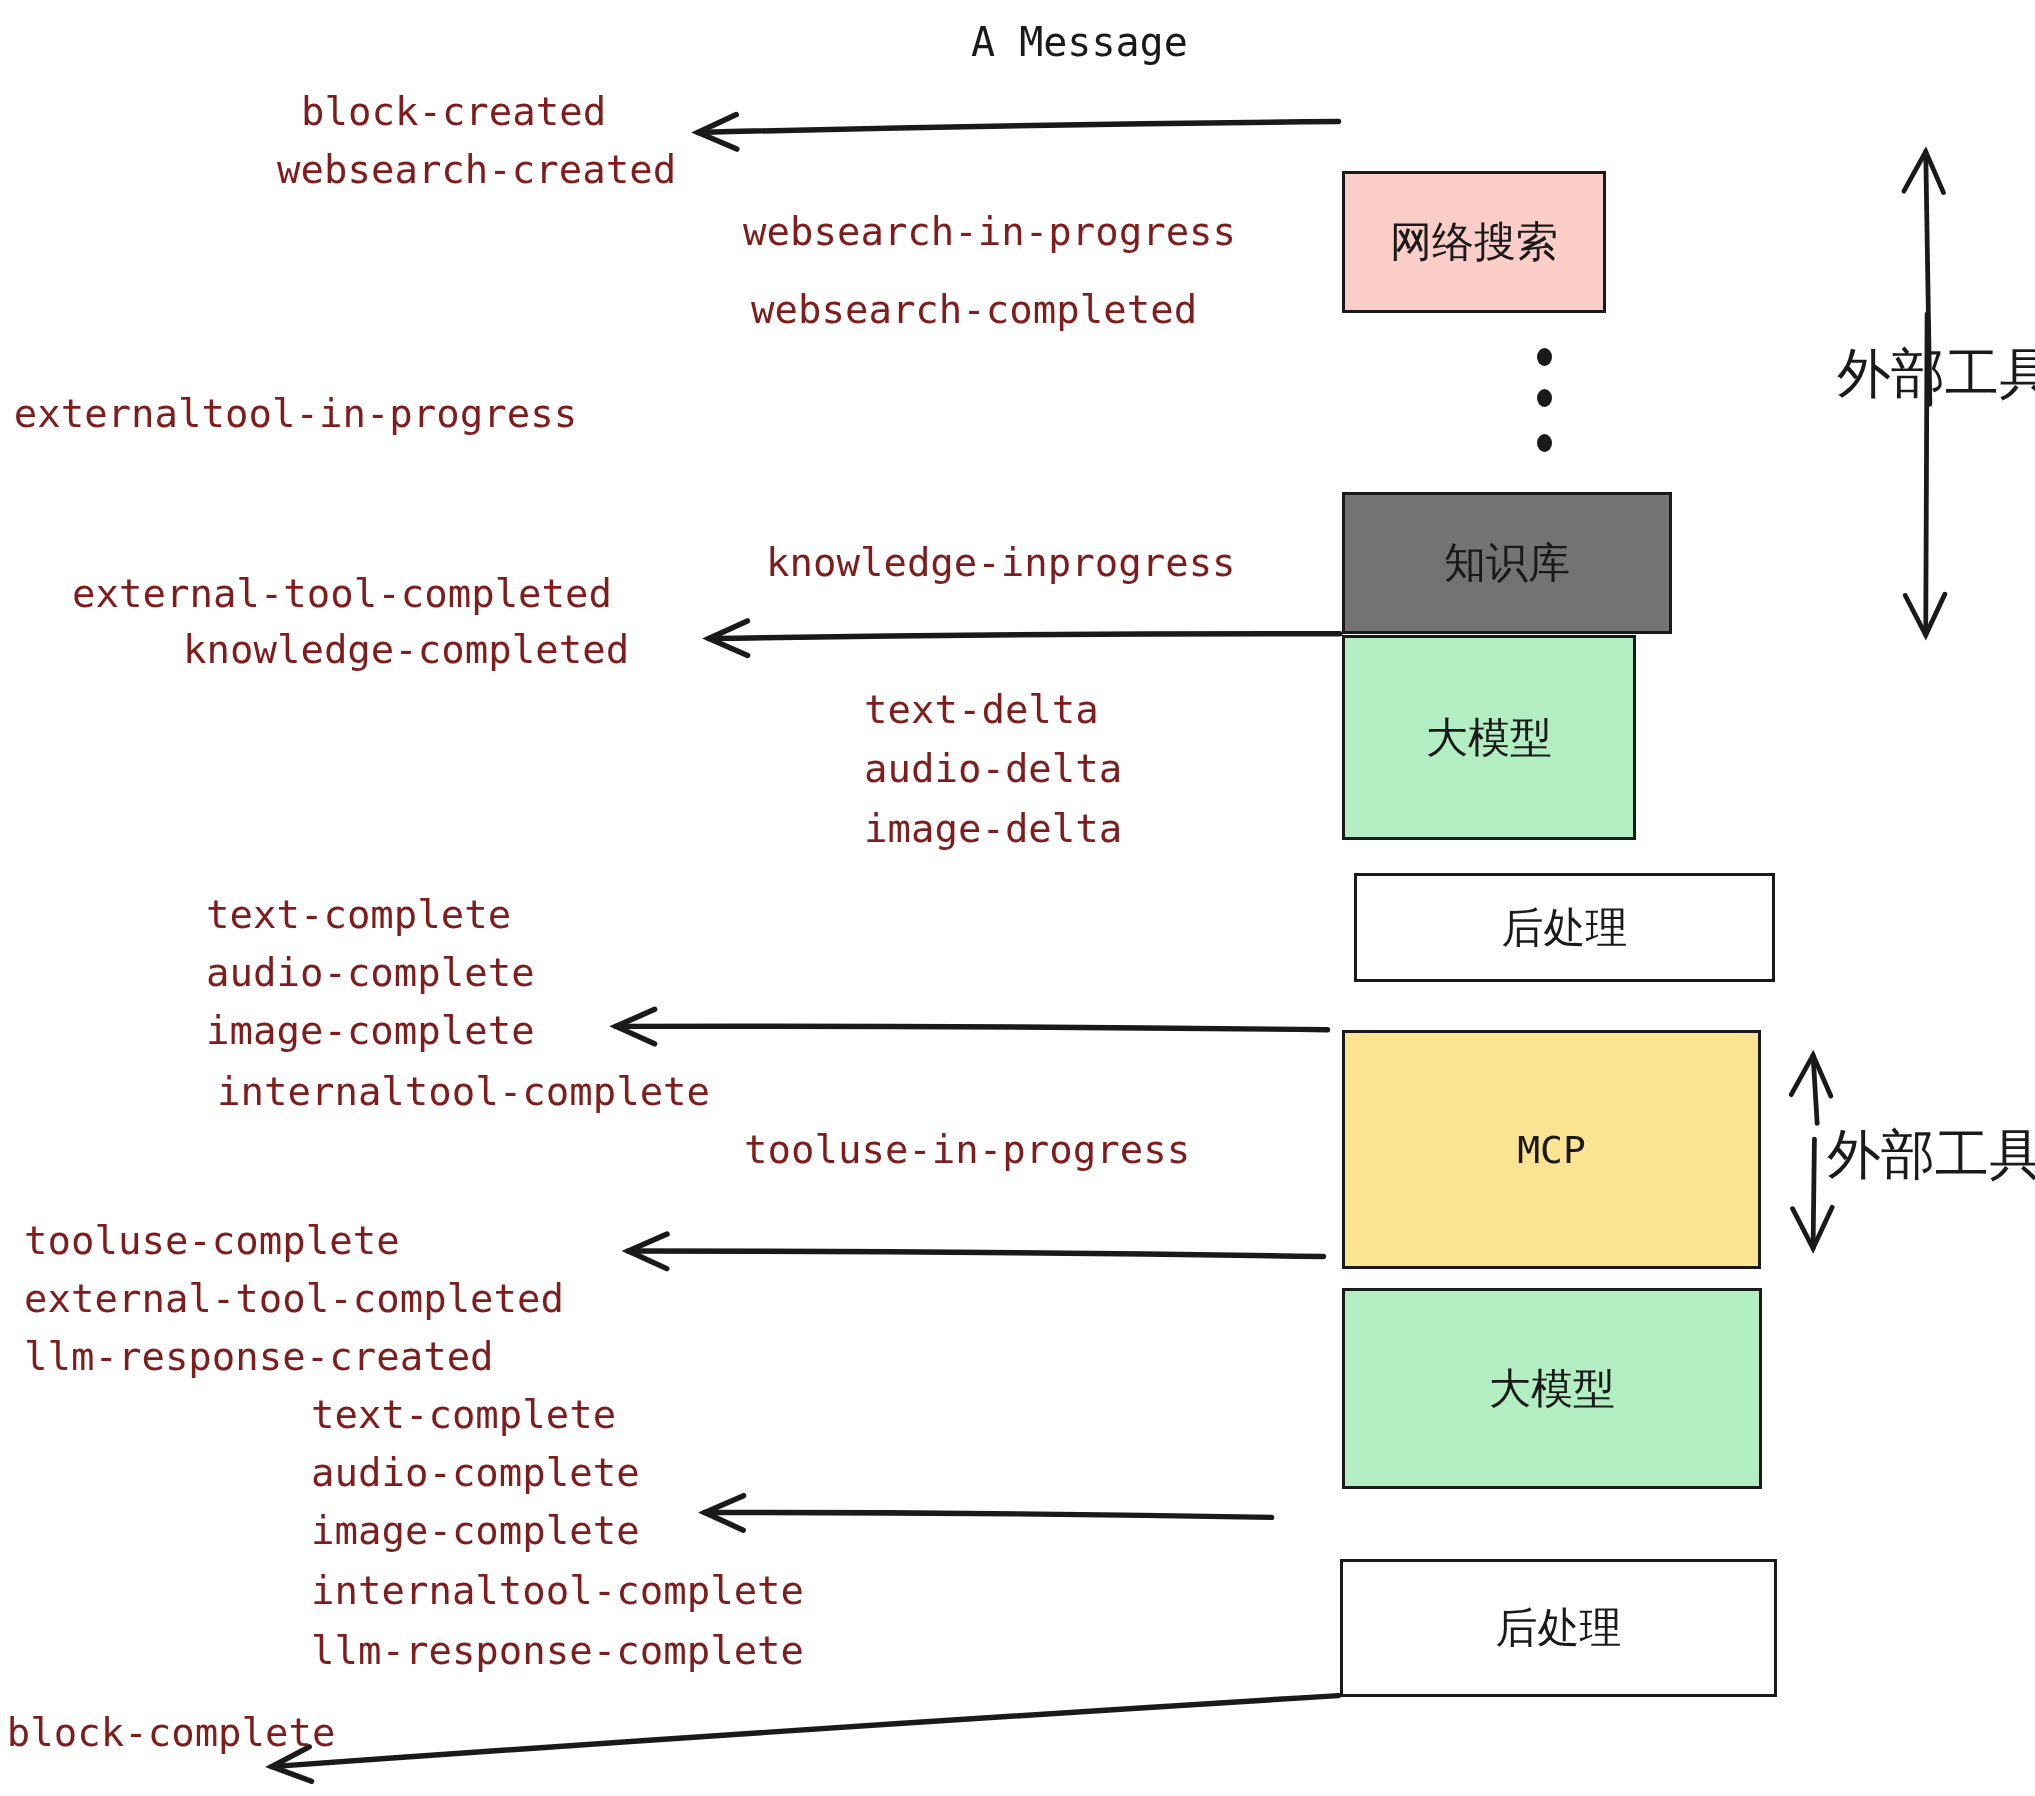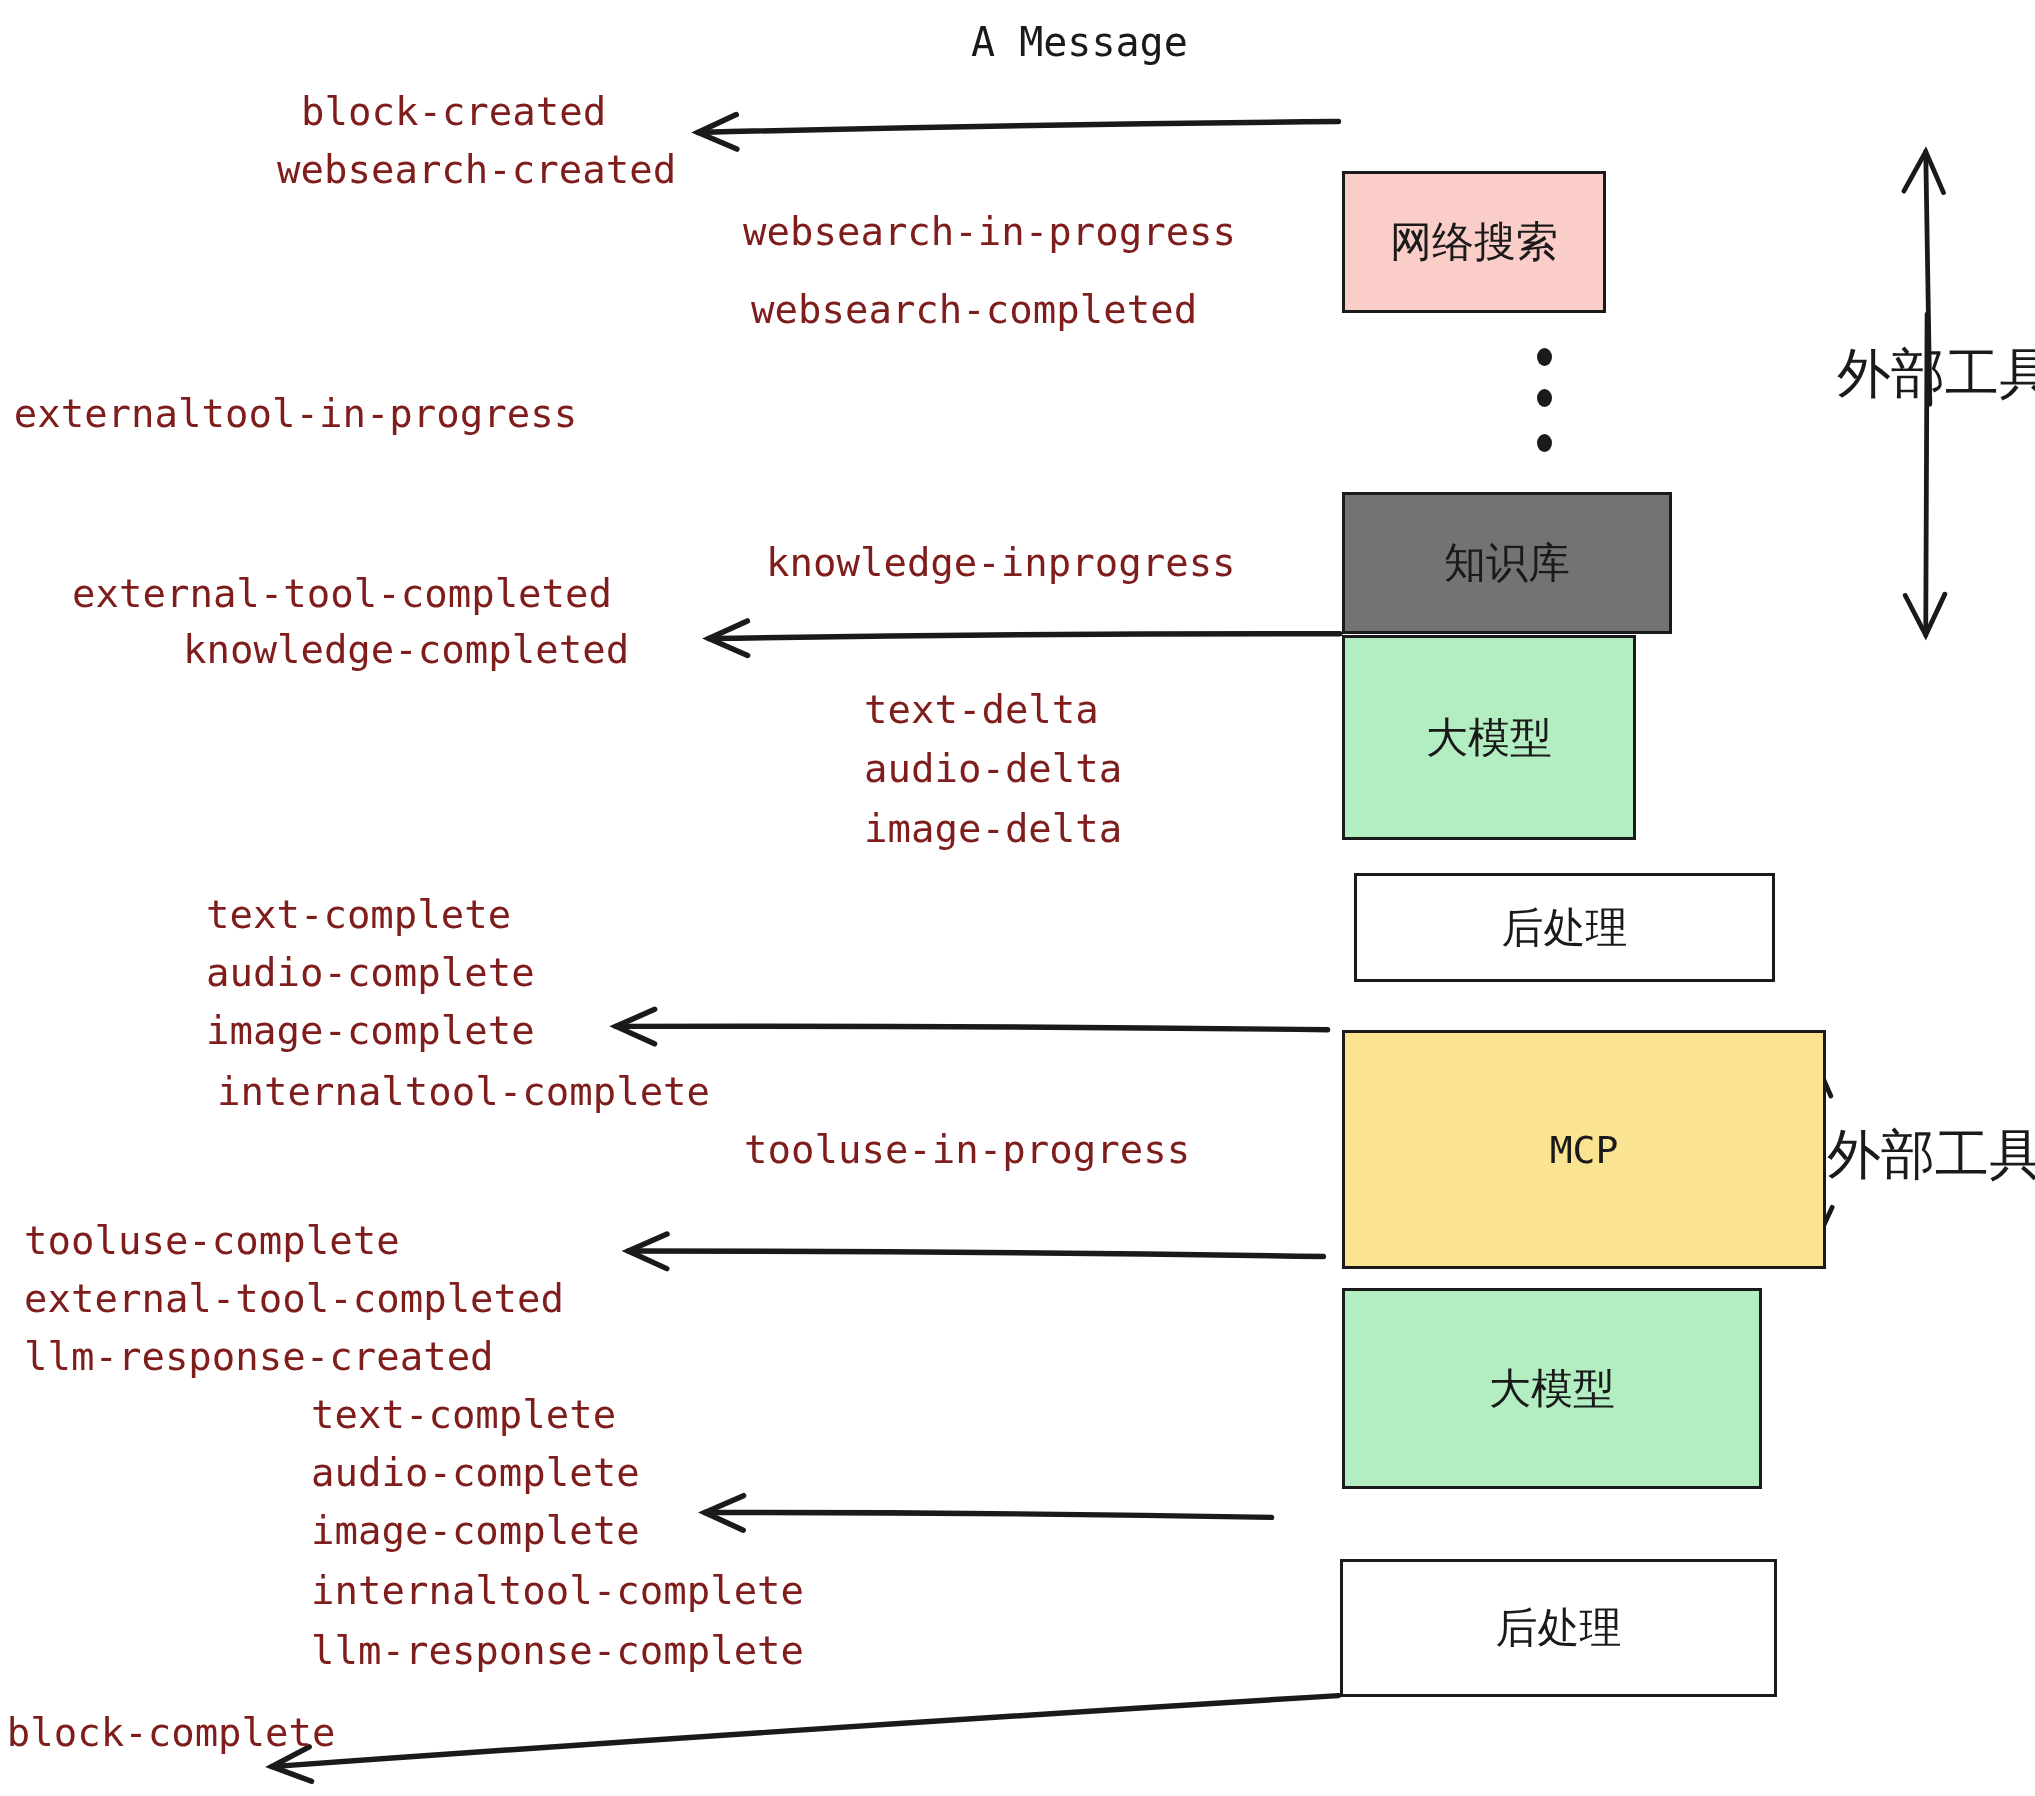--- a/index.html
+++ b/index.html
@@ -128,21 +128,21 @@
       <div class="evt" style="left: 311px; top: 1511px;">image-complete</div>
       <div class="evt" style="left: 311px; top: 1571px;">internaltool-complete</div>
       <div class="evt" style="left: 311px; top: 1631px;">llm-response-complete</div>
       <div class="evt" style="left: 6.8px; top: 1713px;">block-complete</div>
     </div>
   <div id="nodes-container">
       <div class="node" style="left: 1342px; top: 171px; width: 264px; height: 142px; background: rgb(251, 205, 200);">网络搜索</div>
       <div class="node" style="left: 1342px; top: 492px; width: 330px; height: 142px; background: #737373;">知识库</div>
       <div class="node" style="left: 1342px; top: 635px; width: 294px; height: 205px; background: rgb(178, 238, 193);">大模型</div>
       <div class="node" style="left: 1354px; top: 873px; width: 421px; height: 109px; background: rgb(255, 255, 255);">后处理</div>
-      <div class="node mono" style="left: 1342px; top: 1030px; width: 484px; height: 239px; background: rgb(251, 228, 145);">MCP</div>
+      <div class="node mono" style="left: 1342px; top: 1030px; width: 419px; height: 239px; background: rgb(251, 228, 145);">MCP</div>
       <div class="node" style="left: 1342px; top: 1288px; width: 420px; height: 201px; background: rgb(178, 238, 193);">大模型</div>
       <div class="node" style="left: 1340px; top: 1559px; width: 437px; height: 138px; background: rgb(255, 255, 255);">后处理</div>
     </div>
   <div id="grouplabels-container">
       <div class="grouplabel" style="left: 1837px; top: 338px;">外部工具</div>
       <div class="grouplabel" style="left: 1827px; top: 1119px;">外部工具</div>
     </div>
   <div id="dots-container">
       <div class="dot" style="left: 1537px; top: 348px;"></div>
       <div class="dot" style="left: 1537px; top: 389px;"></div>

